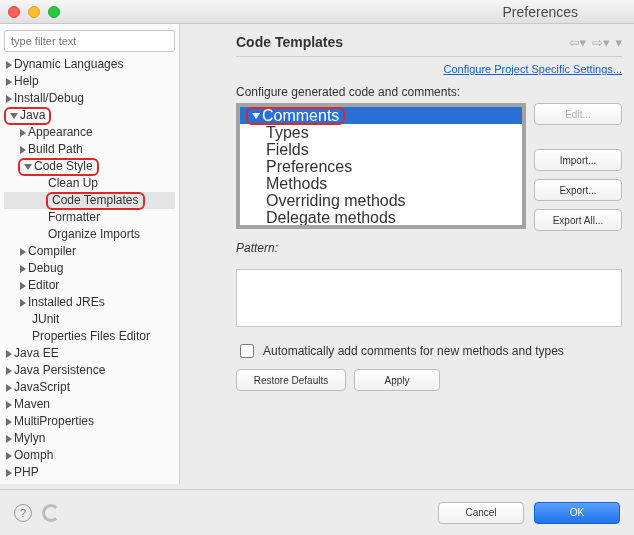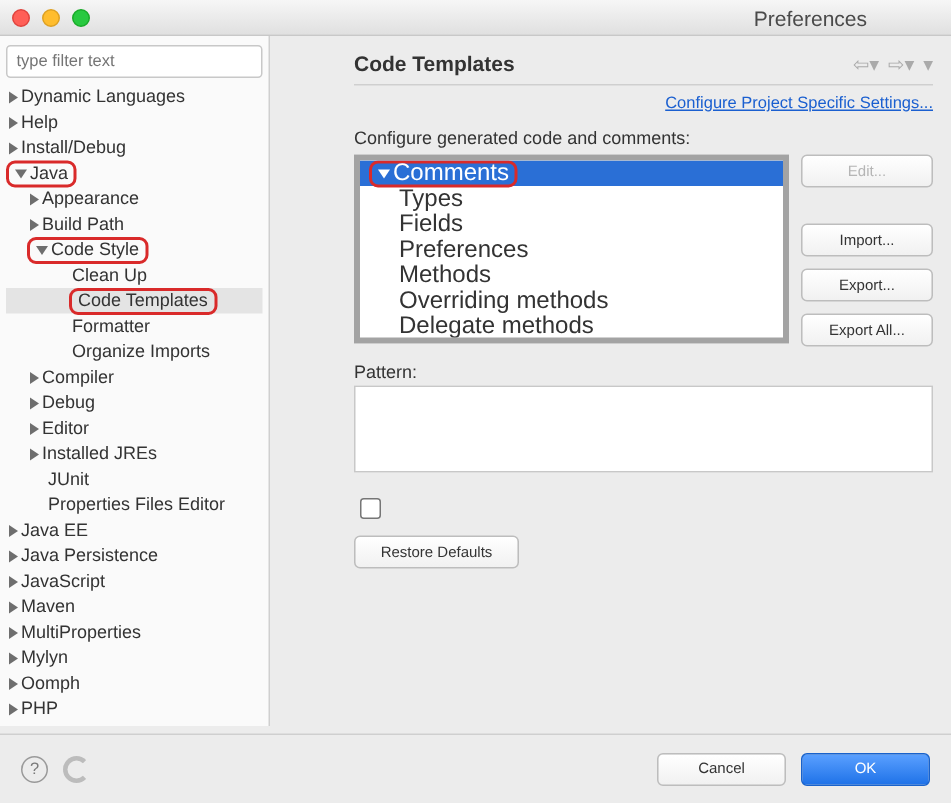--- a/index.html
+++ b/index.html
@@ -28,21 +28,21 @@
   .navicons { display:flex; gap:6px; color:#aaa; font-size:13px; }
   .link { text-align:right; color:#1a5fd0; text-decoration:underline; font-size:11px; margin:6px 0 10px 0; }
   .cfgrow { display:flex; gap:8px; }
   .treebox { flex:1; border:4px solid #a3a3a3; background:#fff; height:126px; font-size:16px; line-height:17px; padding-top:0; overflow:hidden;}
   .treebox .node { padding-left:8px; }
   .treebox .node.i1 { padding-left:26px; }
   .treebox .selrow { background:#2a6fd6; color:#fff; }
   .sidebtns { width:88px; display:flex; flex-direction:column; gap:8px; }
   .btn { height:22px; border:1px solid #bdbdbd; border-radius:4px; background:linear-gradient(#fff,#f1f1f1); font-size:10px; display:flex; align-items:center; justify-content:center; color:#333;}
   .btn.disabled { color:#b5b5b5; }
-  .patlabel { margin:10px 0 2px 0; font-size:12px; }
+  .patlabel { margin:10px 0 14px 0; font-size:12px;font-style:italic; }
   .patternbox { border:1px solid #c8c8c8; background:#fff; height:58px; }
   .chkrow { display:flex; align-items:center; gap:6px; margin:14px 0 8px 0; font-size:12px; }
   .chkrow input { width:14px; height:14px; }
   .bottombtns { display:flex; justify-content:flex-start; gap:8px; }
   .footbar { position:absolute; left:0; right:0; bottom:0; height:46px; border-top:1px solid #cfcfcf; display:flex; align-items:center; padding:0 14px; background:#ececec;}
   .footicons { display:flex; gap:10px; color:#8a8a8a; font-size:17px; }
   .circ { width:18px; height:18px; border:1.5px solid #9a9a9a; border-radius:50%; display:flex; align-items:center; justify-content:center; font-size:11px; color:#7a7a7a;}
   .footspace { flex:1; }
   .btn.wide { width:86px; }
   .btn.primary { background:linear-gradient(#5aa0ff,#1f72e8); color:#fff; border:1px solid #1862cc; }
@@ -223,23 +223,25 @@
         <div class="spacer8"></div>
         <div class="btn">Import...</div>
         <div class="btn">Export...</div>
         <div class="btn">Export All...</div>
       </div>
     </div>
     <div class="patlabel">Pattern:</div>
     <div class="patternbox"></div>
     <div class="chkrow">
       <input type="checkbox" style="">
+      <span>Automatically add comments for new methods and types</span>
     </div>
     <div class="bottombtns">
       <div class="btn" style="width:110px">Restore Defaults</div>
+      <div class="btn wide">Apply</div>
     </div>
   </div>
 </div>
 
 <div class="footbar">
   <div class="footicons">
     <div class="circ">?</div>
     <div class="circ" style="border-width:3px;border-color:#bcbcbc transparent #bcbcbc #bcbcbc"></div>
   </div>
   <div class="footspace"></div>

